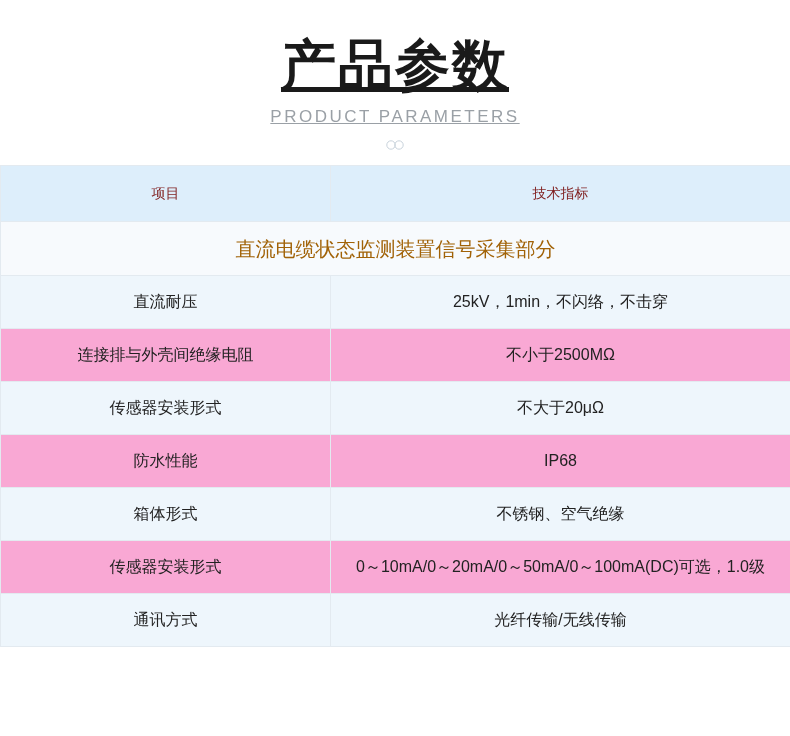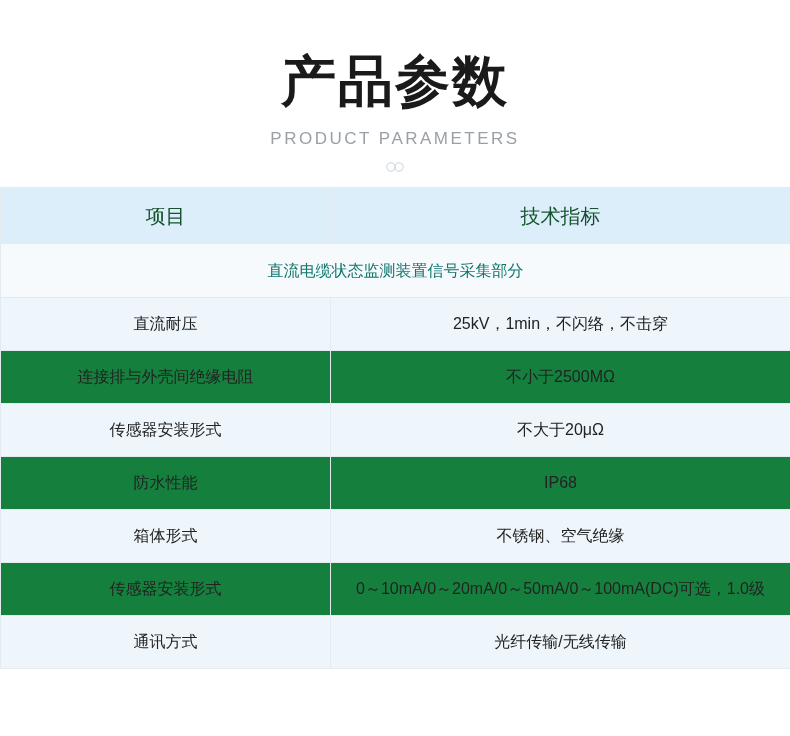--- a/index.html
+++ b/index.html
@@ -23,28 +23,30 @@
   .header {
     text-align: center;
     padding-top: 34px;
   }
   .title-cn {
     font-size: 55px;
     font-weight: bold;
     letter-spacing: 2px;
     color: #1a1a1a;
     line-height: 1.15;
-    margin: 16px;
+    margin: 0;
+    text-decoration: underline;
   }
   .title-en {
     font-size: 17px;
     letter-spacing: 2.5px;
     color: #9aa0a6;
     margin-top: 10px;
     font-weight: normal;
+    text-decoration: underline;
   }
   .ornament {
     margin-top: 10px;
     height: 16px;
     display: flex;
     align-items: center;
     justify-content: center;
   }
   .ornament svg { display: block; }
 
@@ -61,32 +63,32 @@
     text-align: center;
     vertical-align: middle;
     padding: 4px 6px;
     line-height: 1.4;
   }
   .col-left { width: 330px; }
   .col-right { width: 460px; }
 
   tr.head td {
     background: #ddeefb;
-    font-size: 20px;
+    font-size: 14px;
     height: 47px;
-    color: #14532d;
+    color: #7f1d1d;
   }
   tr.section td {
     background: #f7fafd;
-    font-size: 16px;
+    font-size: 20px;
     height: 45px;
-    color: #0f766e;
+    color: #a16207;
   }
   tr.odd td { background: #eef6fc; }
-  tr.even td { background: #15803d; }
+  tr.even td { background: #f9a8d4; }
   tr.section.alt td { background: #eef6fc; }
 
   .nowrap { white-space: nowrap; }
 </style>
 </head>
 <body>
 
 <div class="page">
 
   <div class="header">

